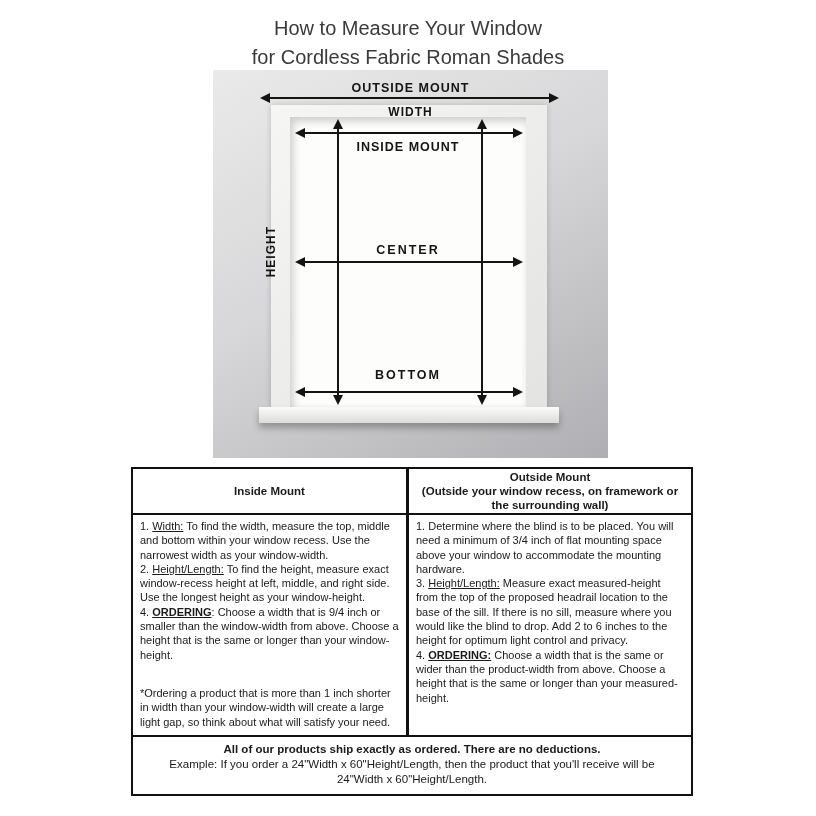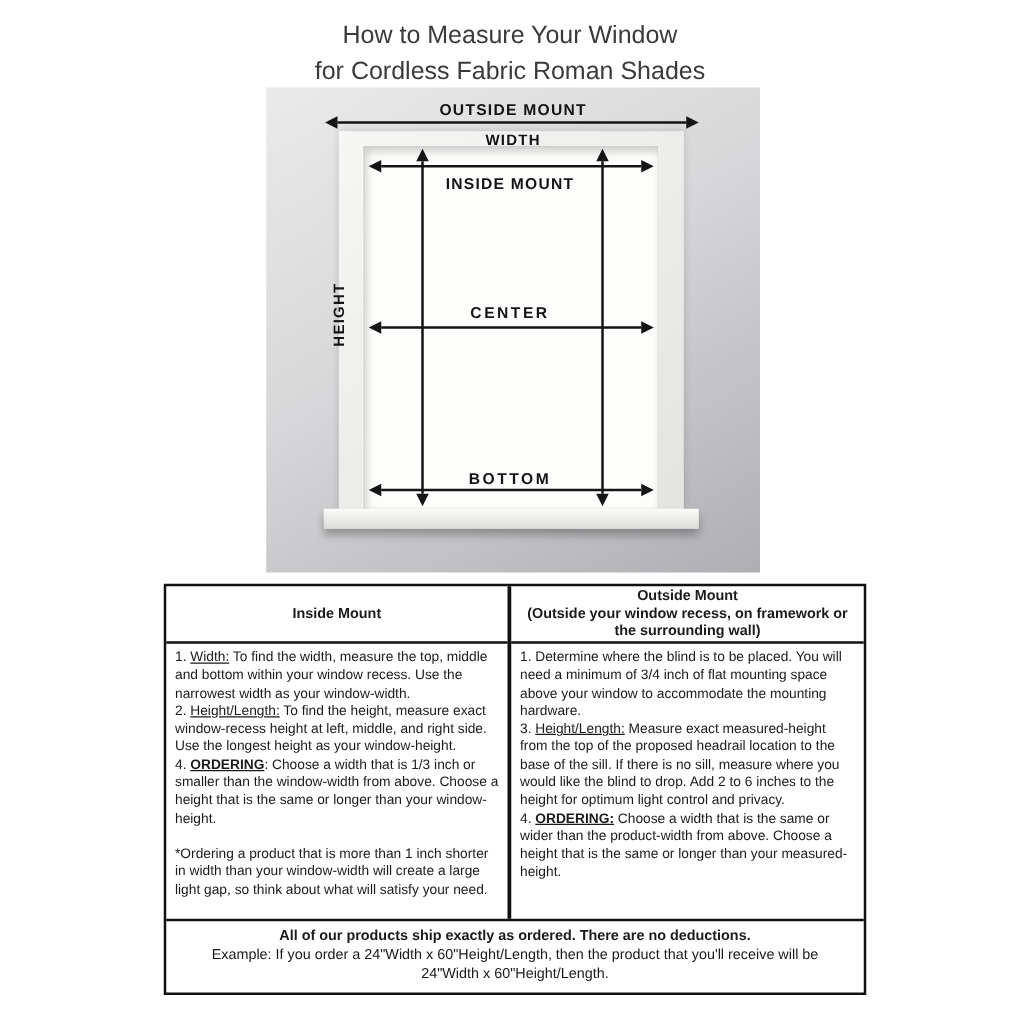--- a/index.html
+++ b/index.html
@@ -25,21 +25,21 @@
   .sill{position:absolute;left:46px;top:337px;width:300px;height:16px;
         background:linear-gradient(#fbfbfa,#dcdcda);
         box-shadow:0 5px 7px rgba(0,0,0,0.28);}
 
   .lbl{position:absolute;font-weight:700;font-size:12.5px;letter-spacing:1px;
        color:#141414;text-align:center;white-space:nowrap;}
   .outside-lbl{left:0;right:0;top:11px;}
   .width-lbl{left:0;right:0;top:35px;font-size:12px;}
   .inside-lbl{left:77px;width:236px;top:70px;}
   .center-lbl{left:77px;width:236px;top:173px;letter-spacing:2px;}
-  .bottom-lbl{left:77px;width:236px;top:306px;letter-spacing:2px;}
+  .bottom-lbl{left:77px;width:236px;top:298px;letter-spacing:2px;}
   .height-lbl{left:51px;top:156px;writing-mode:vertical-rl;transform:rotate(180deg);
               font-size:12px;letter-spacing:1px;}
 
   .arr-h{position:absolute;display:flex;align-items:center;height:10px;}
   .arr-h::before{content:"";width:0;height:0;border-top:5px solid transparent;
                  border-bottom:5px solid transparent;border-right:10px solid var(--arrow);}
   .arr-h::after{content:"";width:0;height:0;border-top:5px solid transparent;
                 border-bottom:5px solid transparent;border-left:10px solid var(--arrow);}
   .arr-h .shaft{flex:1;height:2px;background:var(--arrow);}
   .arr-v{position:absolute;display:flex;flex-direction:column;align-items:center;width:10px;}
@@ -64,21 +64,21 @@
   .col-left{width:276px;border-right:3px solid var(--border);}
   .col-right{flex:1;}
   .col-header{height:46px;border-bottom:2px solid var(--border);display:flex;
               flex-direction:column;justify-content:center;text-align:center;
               font-weight:700;font-size:11.5px;line-height:14px;padding:2px 8px;
               box-sizing:border-box;}
   .col-body{padding:4px 7px 6px 7px;font-size:11px;line-height:14.3px;flex:1;
             min-height:220px;box-sizing:border-box;}
   .underline{text-decoration:underline;}
   .bold-underline{font-weight:700;text-decoration:underline;}
-  .note{margin-top:14px;}
+  .note{margin-top:24px;}
   .footer{border-top:2px solid var(--border);text-align:center;
           padding:5px 10px 7px;font-size:11.5px;line-height:15px;}
   .f-bold{font-weight:700;}
 </style>
 </head>
 <body>
 
 <div class="page">
 
   <div class="title">
@@ -126,21 +126,21 @@
     <div class="cols">
 
       <div class="col col-left">
         <div class="col-header">
           <div>Inside Mount</div>
         </div>
         <div class="col-body">
           <div>
               <div><span>1. </span><span class="underline">Width:</span><span> To find the width, measure the top, middle and bottom within your window recess. Use the narrowest width as your window-width.</span></div>
               <div><span>2. </span><span class="underline">Height/Length:</span><span> To find the height, measure exact window-recess height at left, middle, and right side. Use the longest height as your window-height.</span></div>
-              <div><span>4. </span><span class="bold-underline">ORDERING</span><span>: Choose a width that is 1/3 inch or smaller than the window-width from above. Choose a height that is the same or longer than your window-height.</span></div>
+              <div><span>4. </span><span class="bold-underline">ORDERING</span><span>: Choose a width that is 9/4 inch or smaller than the window-width from above. Choose a height that is the same or longer than your window-height.</span></div>
             </div>
           <div class="note">*Ordering a product that is more than 1 inch shorter in width than your window-width will create a large light gap, so think about what will satisfy your need.</div>
         </div>
       </div>
 
       <div class="col col-right">
         <div class="col-header">
           <div>Outside Mount</div>
           <div>(Outside your window recess, on framework or the surrounding wall)</div>
         </div>

